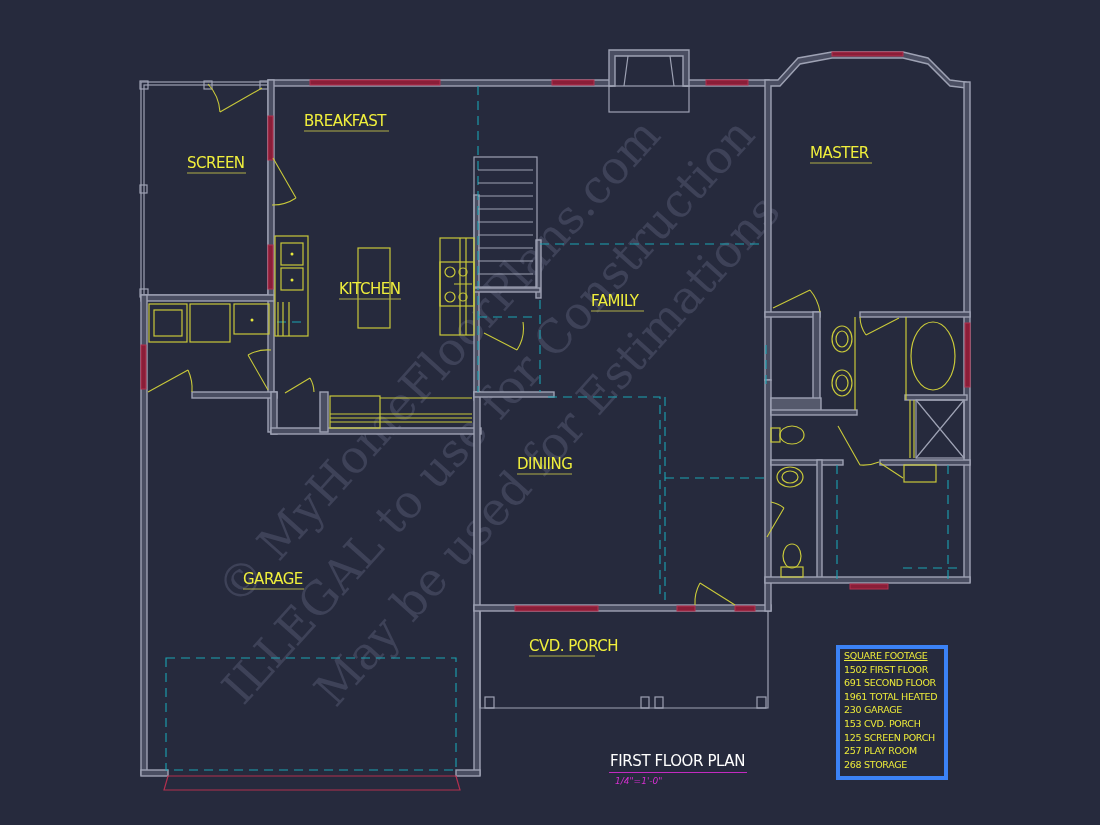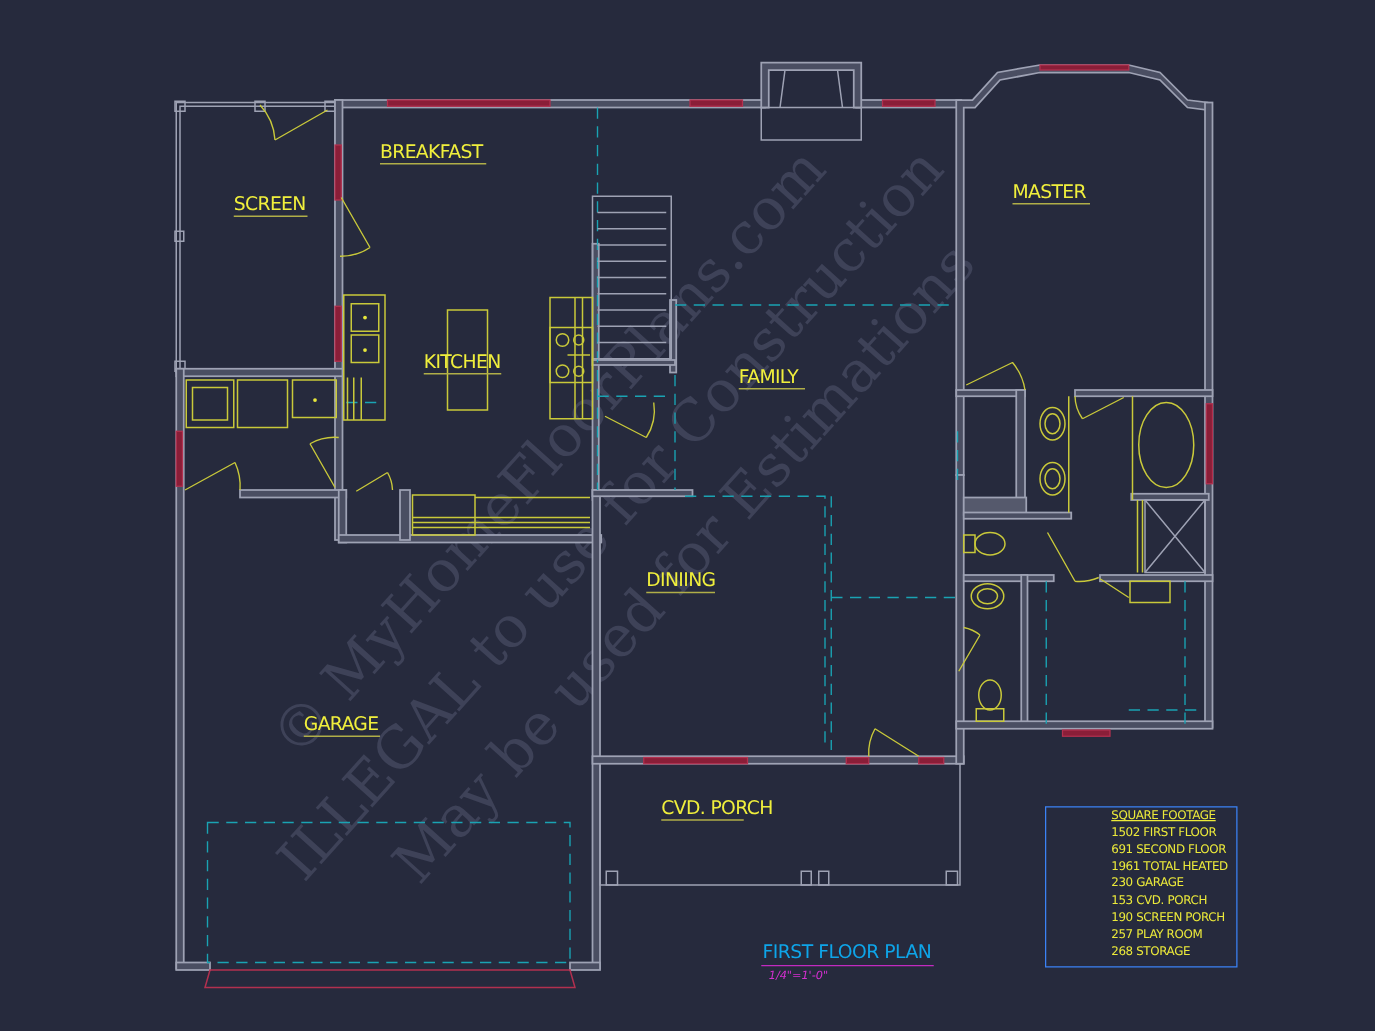--- a/index.html
+++ b/index.html
@@ -7,24 +7,24 @@
   #plan { position: absolute; left: 0; top: 0; width: 1100px; height: 825px; }
   .wall { fill: #4a4e62; stroke: #9ea2b4; stroke-width: 1.4; }
   .thin { fill: none; stroke: #9ea2b4; stroke-width: 1.2; }
   .win { fill: #8a1e38; stroke: #b2304f; stroke-width: 1; }
   .hid { fill: none; stroke: #1aa3b3; stroke-width: 1.1; stroke-dasharray: 9 6; }
   .fix { fill: none; stroke: #c9c93a; stroke-width: 1.2; }
   .door { fill: none; stroke: #c9c93a; stroke-width: 1.1; }
   .room { fill: #f0ef3c; font-family: "DejaVu Sans", sans-serif; font-size: 15px; letter-spacing: -0.5px; }
   .uline { stroke: #b0ae48; stroke-width: 1.2; }
   .wm { fill: #3e4258; font-family: "DejaVu Serif", serif; font-size: 46px; }
-  .sqbox { position: absolute; left: 836px; top: 645px; width: 104px; height: 127px; border: 1px solid #3b82f6; padding-left: 48px; }
+  .sqbox { position: absolute; left: 836px; top: 645px; width: 104px; height: 127px; border: 4px solid #3b82f6; }
   .sqline { color: #ecea3a; font-family: "DejaVu Sans", sans-serif; font-size: 9.5px; line-height: 13.6px; white-space: nowrap; letter-spacing: -0.3px; padding-left: 4px; }
   .sqtitle { text-decoration: underline; }
-  .title { position: absolute; left: 610px; top: 752px; color: #0ea5e9; font-family: "DejaVu Sans", sans-serif; font-size: 15px; letter-spacing: -0.4px; }
+  .title { position: absolute; left: 610px; top: 752px; color: #ffffff; font-family: "DejaVu Sans", sans-serif; font-size: 15px; letter-spacing: -0.4px; }
   .titleline { position: absolute; left: 609px; top: 772px; width: 138px; height: 1px; background: #c22ac0; }
   .scale { position: absolute; left: 615px; top: 776px; color: #d52fd0; font-family: "DejaVu Sans", sans-serif; font-size: 9px; font-style: italic; }
 </style>
 </head>
 <body>
 
 <svg id="plan" viewBox="0 0 1100 825" xmlns="http://www.w3.org/2000/svg">
 
   <g transform="rotate(-48 470 440)">
     <text class="wm" x="190" y="380">© MyHomeFloorPlans.com</text>
@@ -212,20 +212,20 @@
   </g>
 </svg>
 
 <div class="sqbox">
   <div class="sqline sqtitle">SQUARE FOOTAGE</div>
   <div class="sqline">1502 FIRST FLOOR</div>
   <div class="sqline">691 SECOND FLOOR</div>
   <div class="sqline">1961 TOTAL HEATED</div>
   <div class="sqline">230 GARAGE</div>
   <div class="sqline">153 CVD. PORCH</div>
-  <div class="sqline">190 SCREEN PORCH</div>
+  <div class="sqline">125 SCREEN PORCH</div>
   <div class="sqline">257 PLAY ROOM</div>
   <div class="sqline">268 STORAGE</div>
 </div>
 
 <div class="title">FIRST FLOOR PLAN</div>
 <div class="titleline"></div>
 <div class="scale">1/4"=1'-0"</div>
 
 </body></html>

